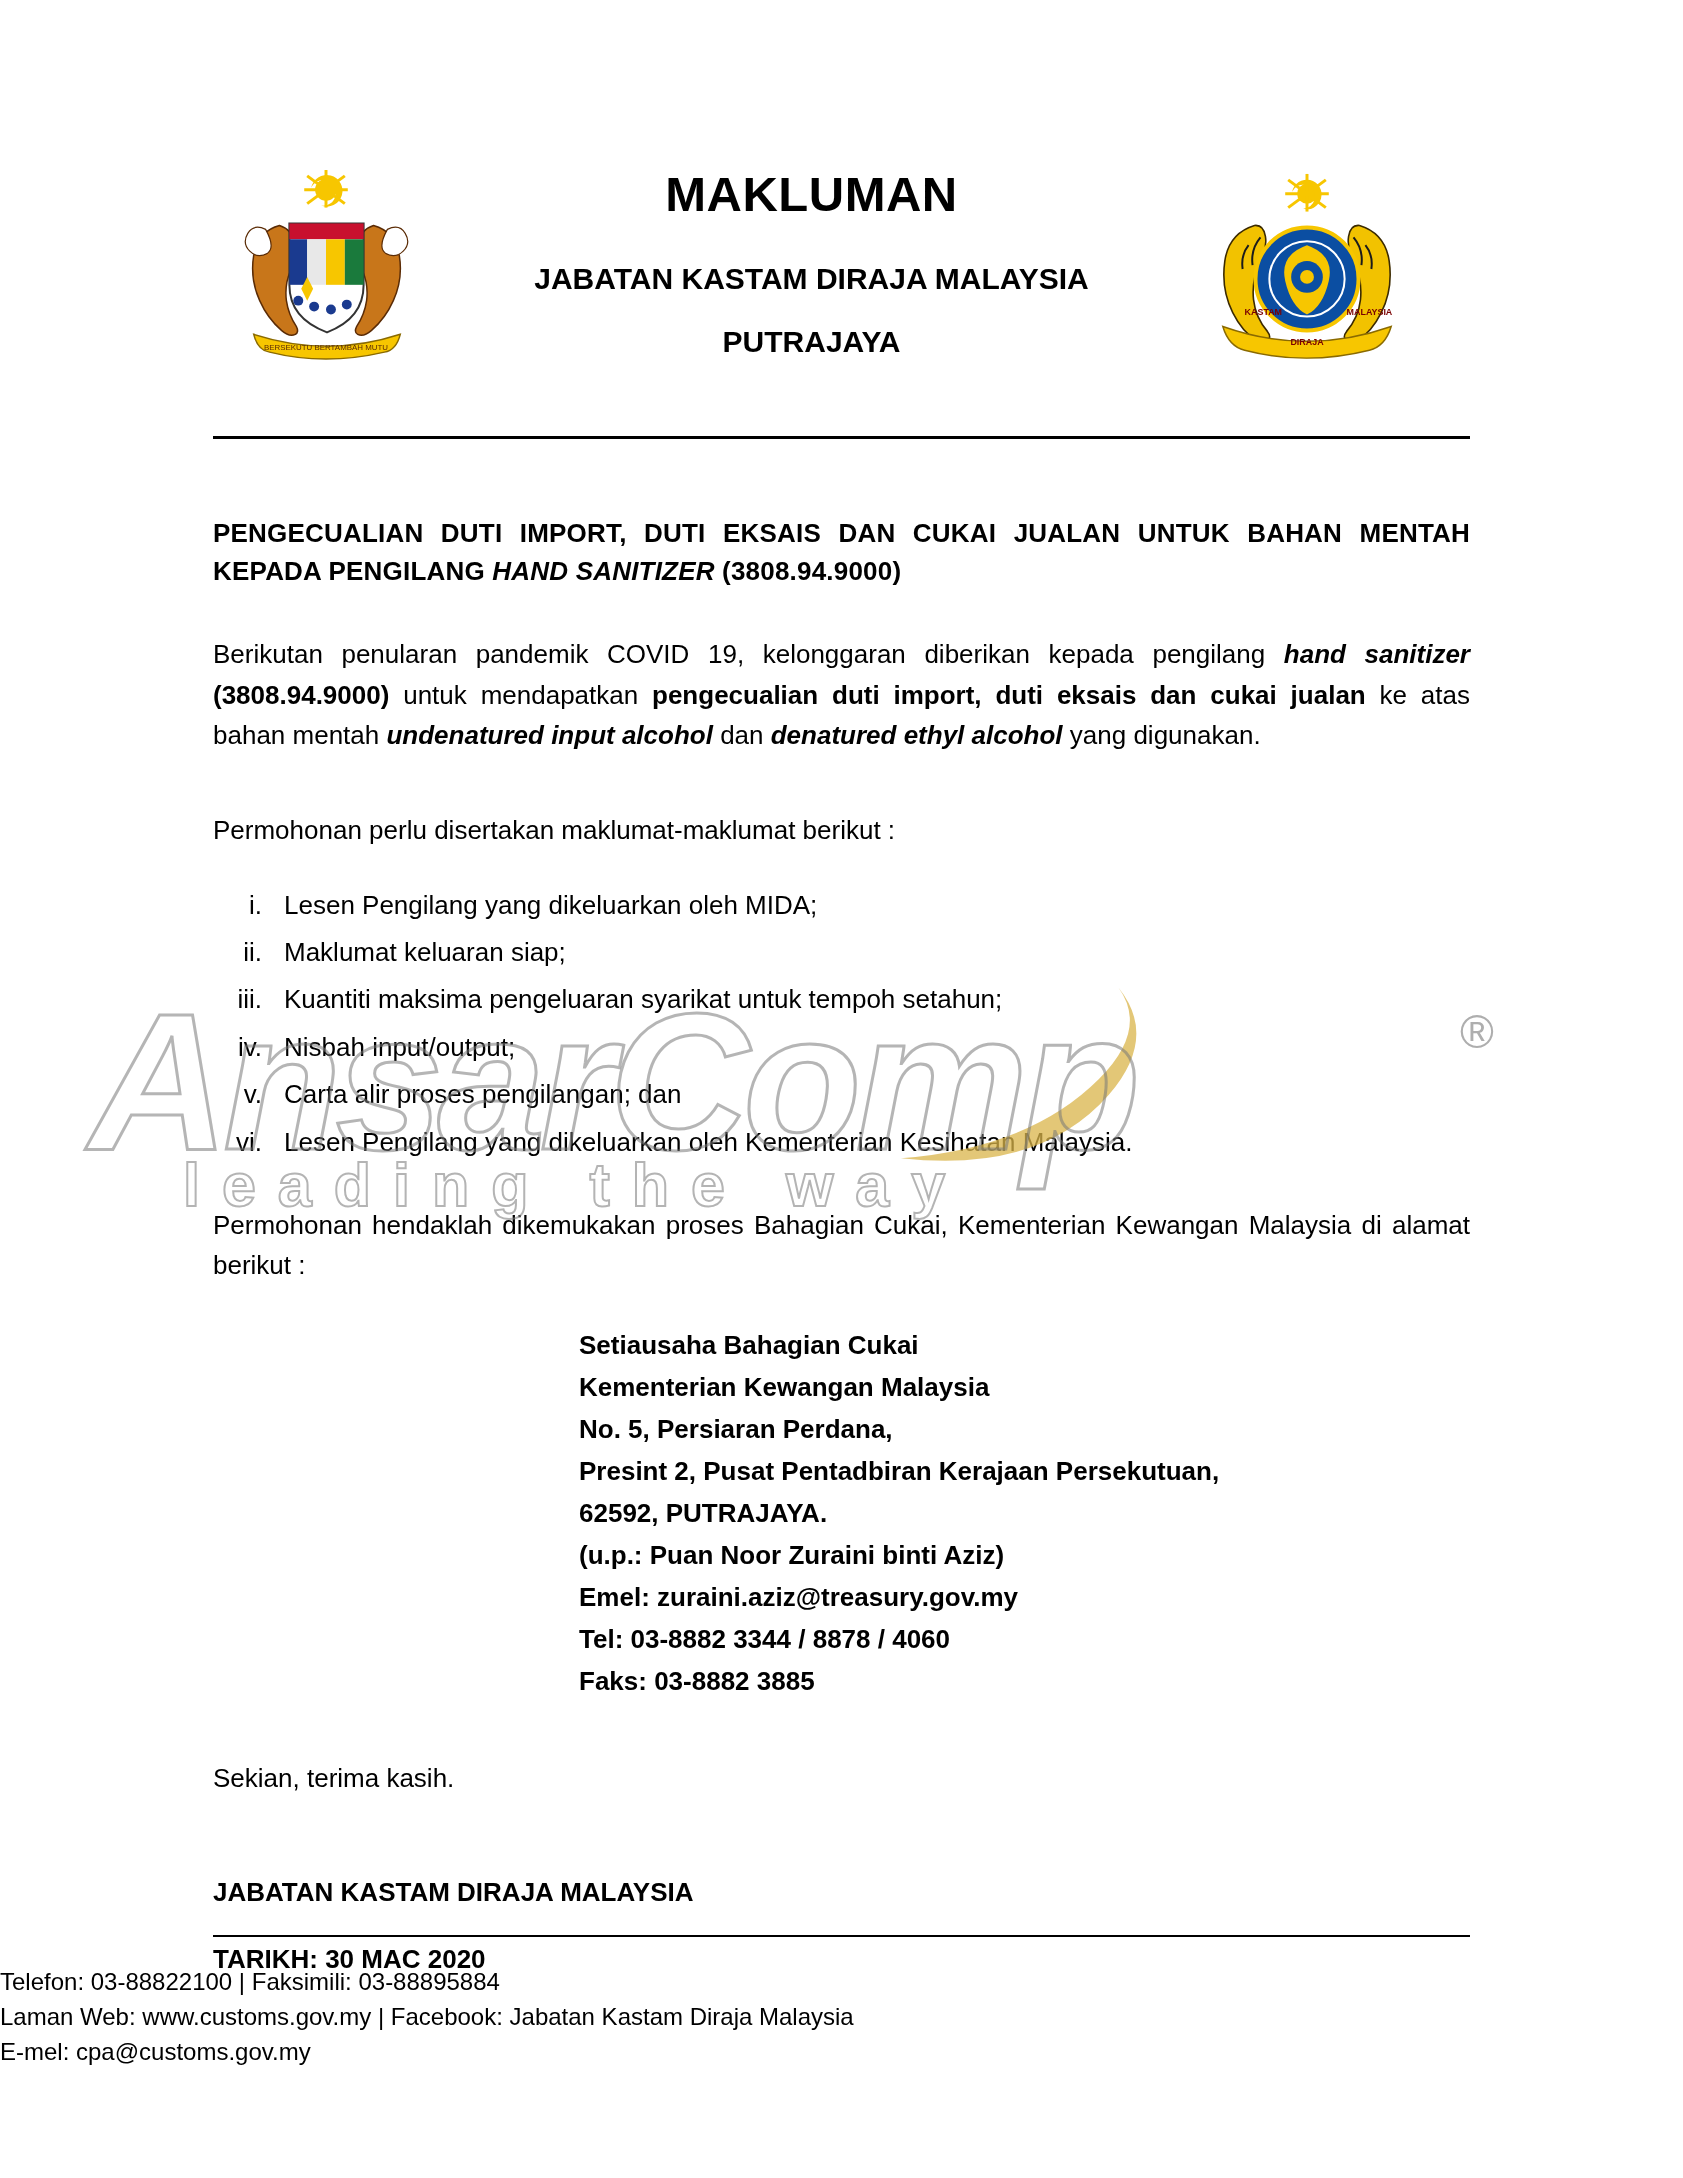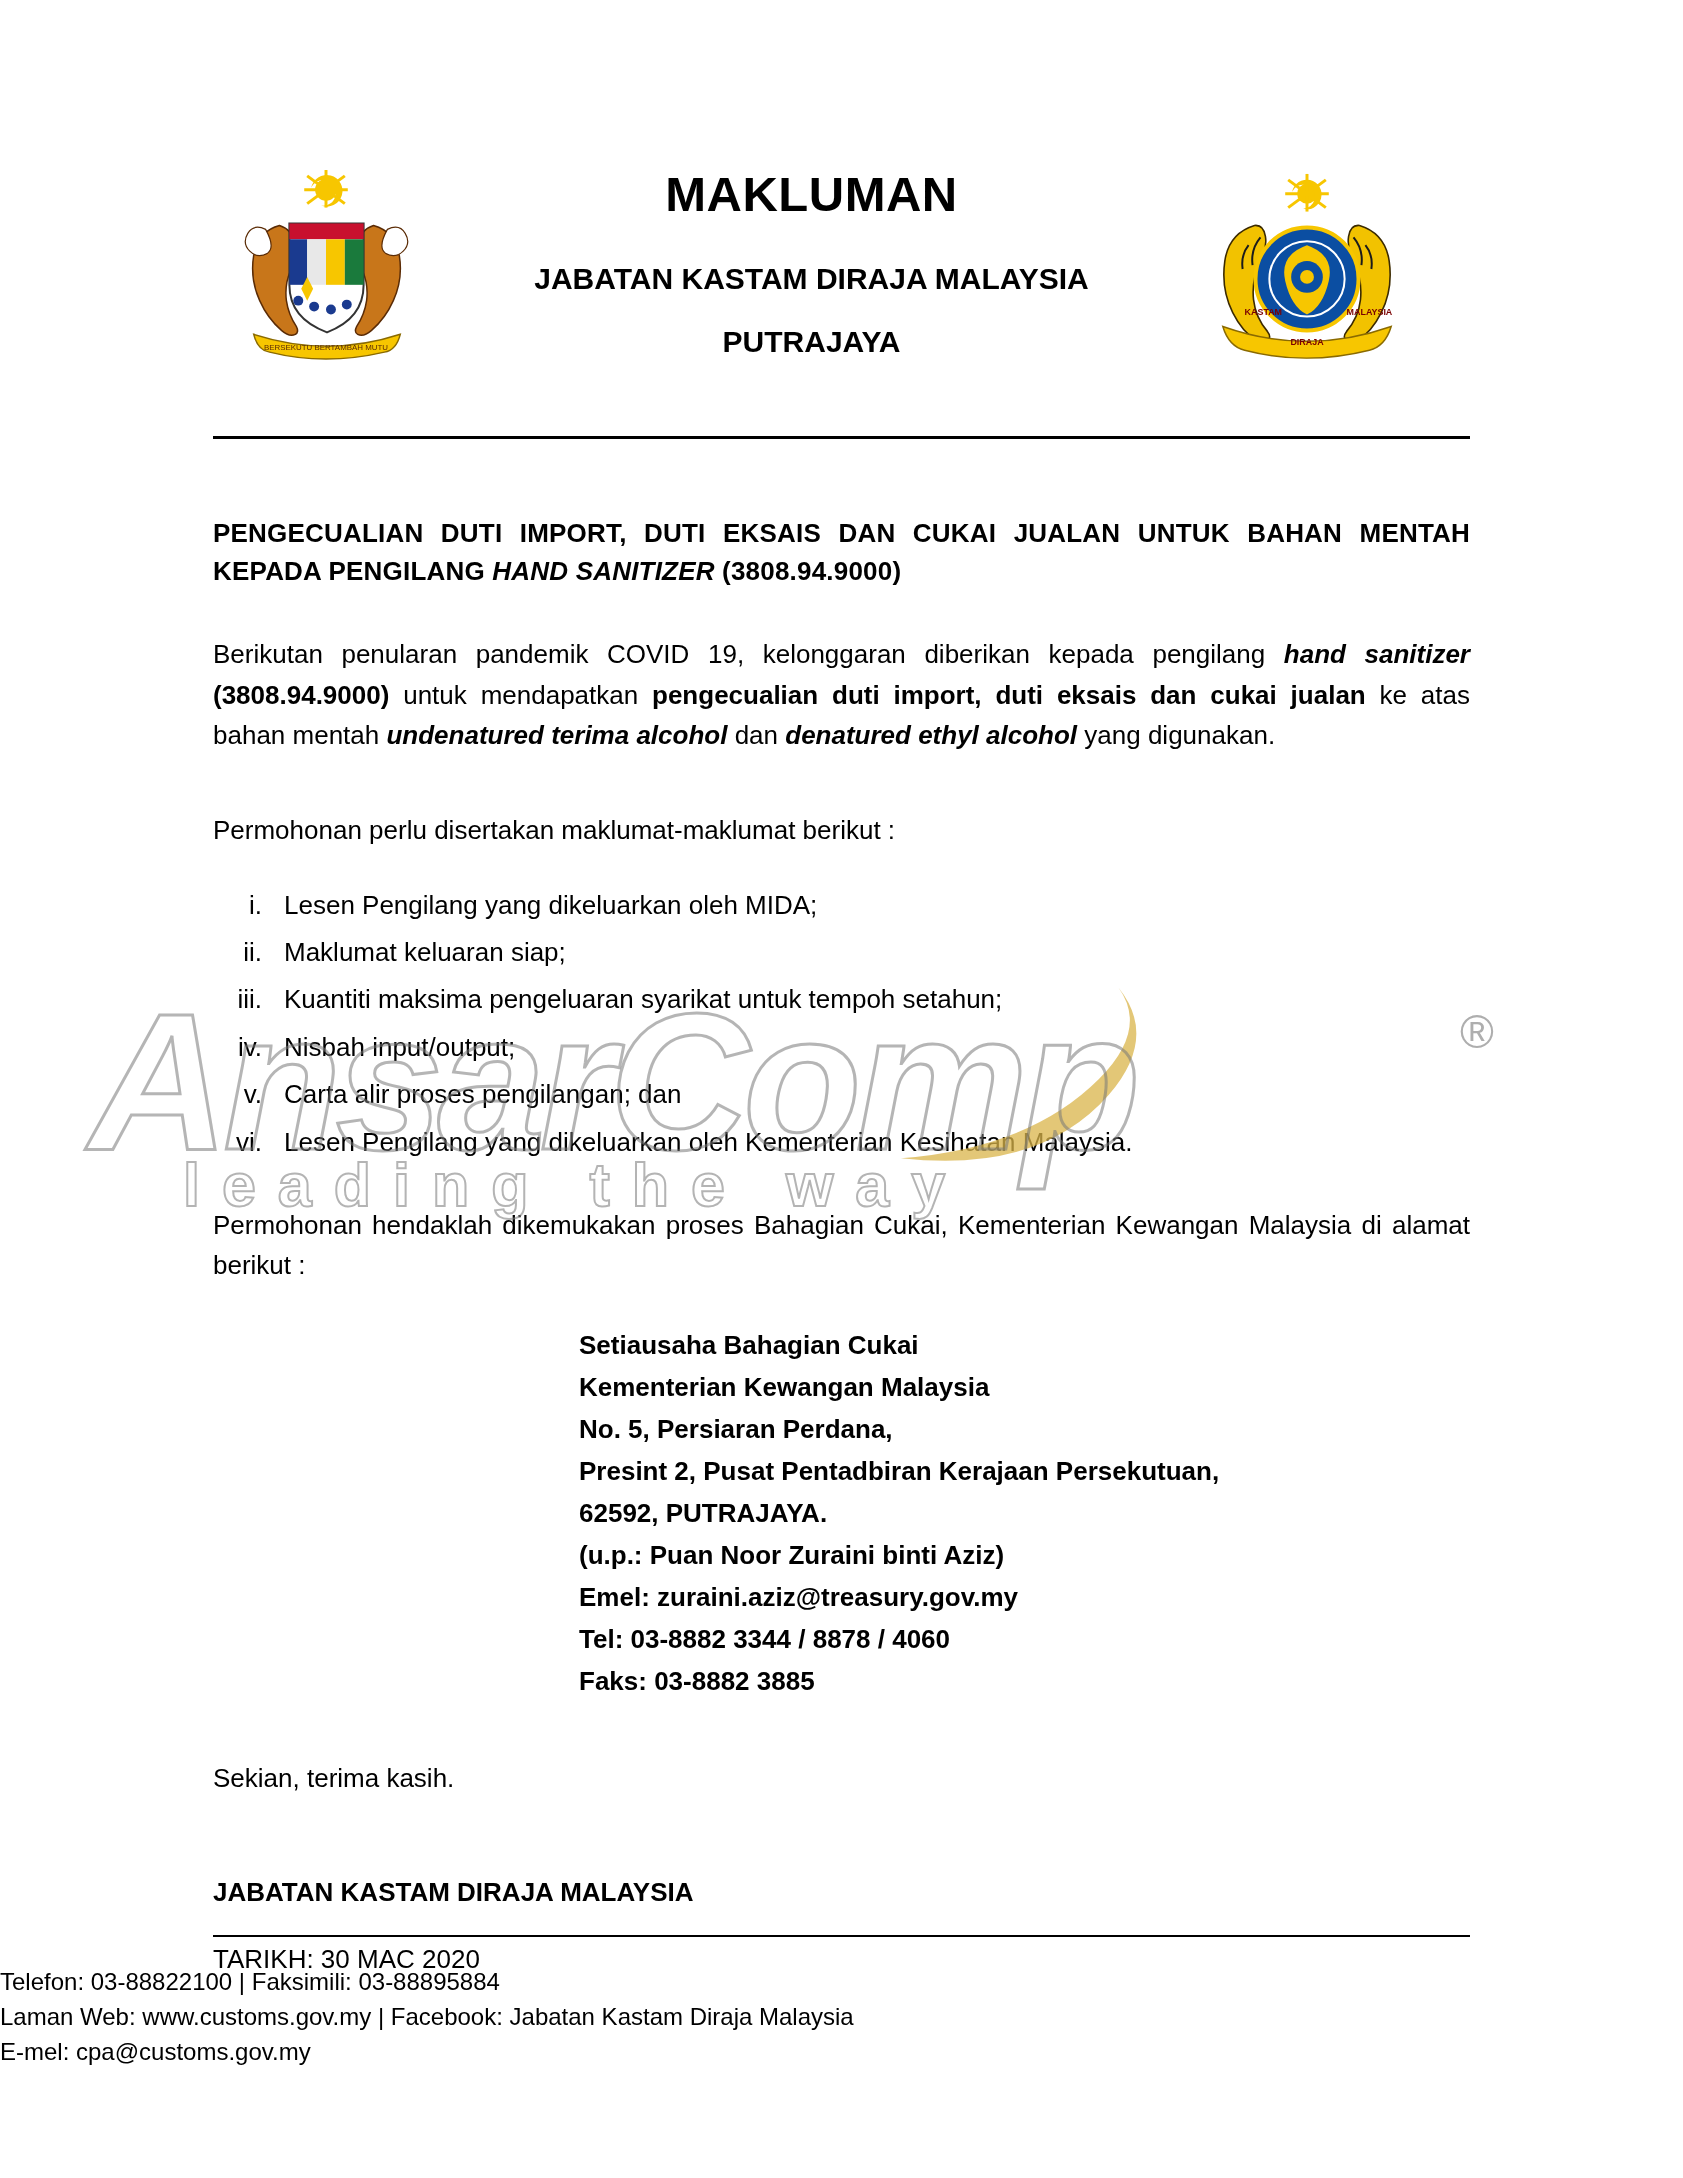--- a/index.html
+++ b/index.html
@@ -132,21 +132,21 @@
   }
   .closing {
     margin-top: 58px;
   }
   .sign {
     margin-top: 77px;
     font-weight: bold;
   }
   .sign-date {
     margin-top: 30px;
-    font-weight: normal;
+    font-weight: bold;
   }
 
   
   .rule-bottom {
     position: absolute;
     left: 213px;
     right: 213px;
     top: 1935px;
     border-top: 2px solid #000;
   }
@@ -300,21 +300,21 @@
 
   <div class="rule-top"></div>
 
   <div class="content">
 
     <div class="subject">
       <span>PENGECUALIAN DUTI IMPORT, DUTI EKSAIS DAN CUKAI JUALAN UNTUK BAHAN MENTAH KEPADA PENGILANG </span><i>HAND SANITIZER</i><span> (3808.94.9000)</span>
     </div>
 
     <div class="para">
-      <span>Berikutan penularan pandemik COVID 19, kelonggaran diberikan kepada pengilang </span><b><i>hand sanitizer</i></b><b> (3808.94.9000)</b><span> untuk mendapatkan </span><b>pengecualian duti import, duti eksais dan cukai jualan</b><span> ke atas bahan mentah </span><b><i>undenatured terima alcohol</i></b><span> dan </span><b><i>denatured ethyl alcohol</i></b><span> yang digunakan.</span>
+      <span>Berikutan penularan pandemik COVID 19, kelonggaran diberikan kepada pengilang </span><b><i>hand sanitizer</i></b><b> (3808.94.9000)</b><span> untuk mendapatkan </span><b>pengecualian duti import, duti eksais dan cukai jualan</b><span> ke atas bahan mentah </span><b><i>undenatured input alcohol</i></b><span> dan </span><b><i>denatured ethyl alcohol</i></b><span> yang digunakan.</span>
     </div>
 
     <div class="para para2">Permohonan perlu disertakan maklumat-maklumat berikut :</div>
 
     <ul class="list">
       <li>
         <span class="num">i.</span>
         <span>Lesen Pengilang yang dikeluarkan oleh MIDA;</span>
       </li>
       <li>

